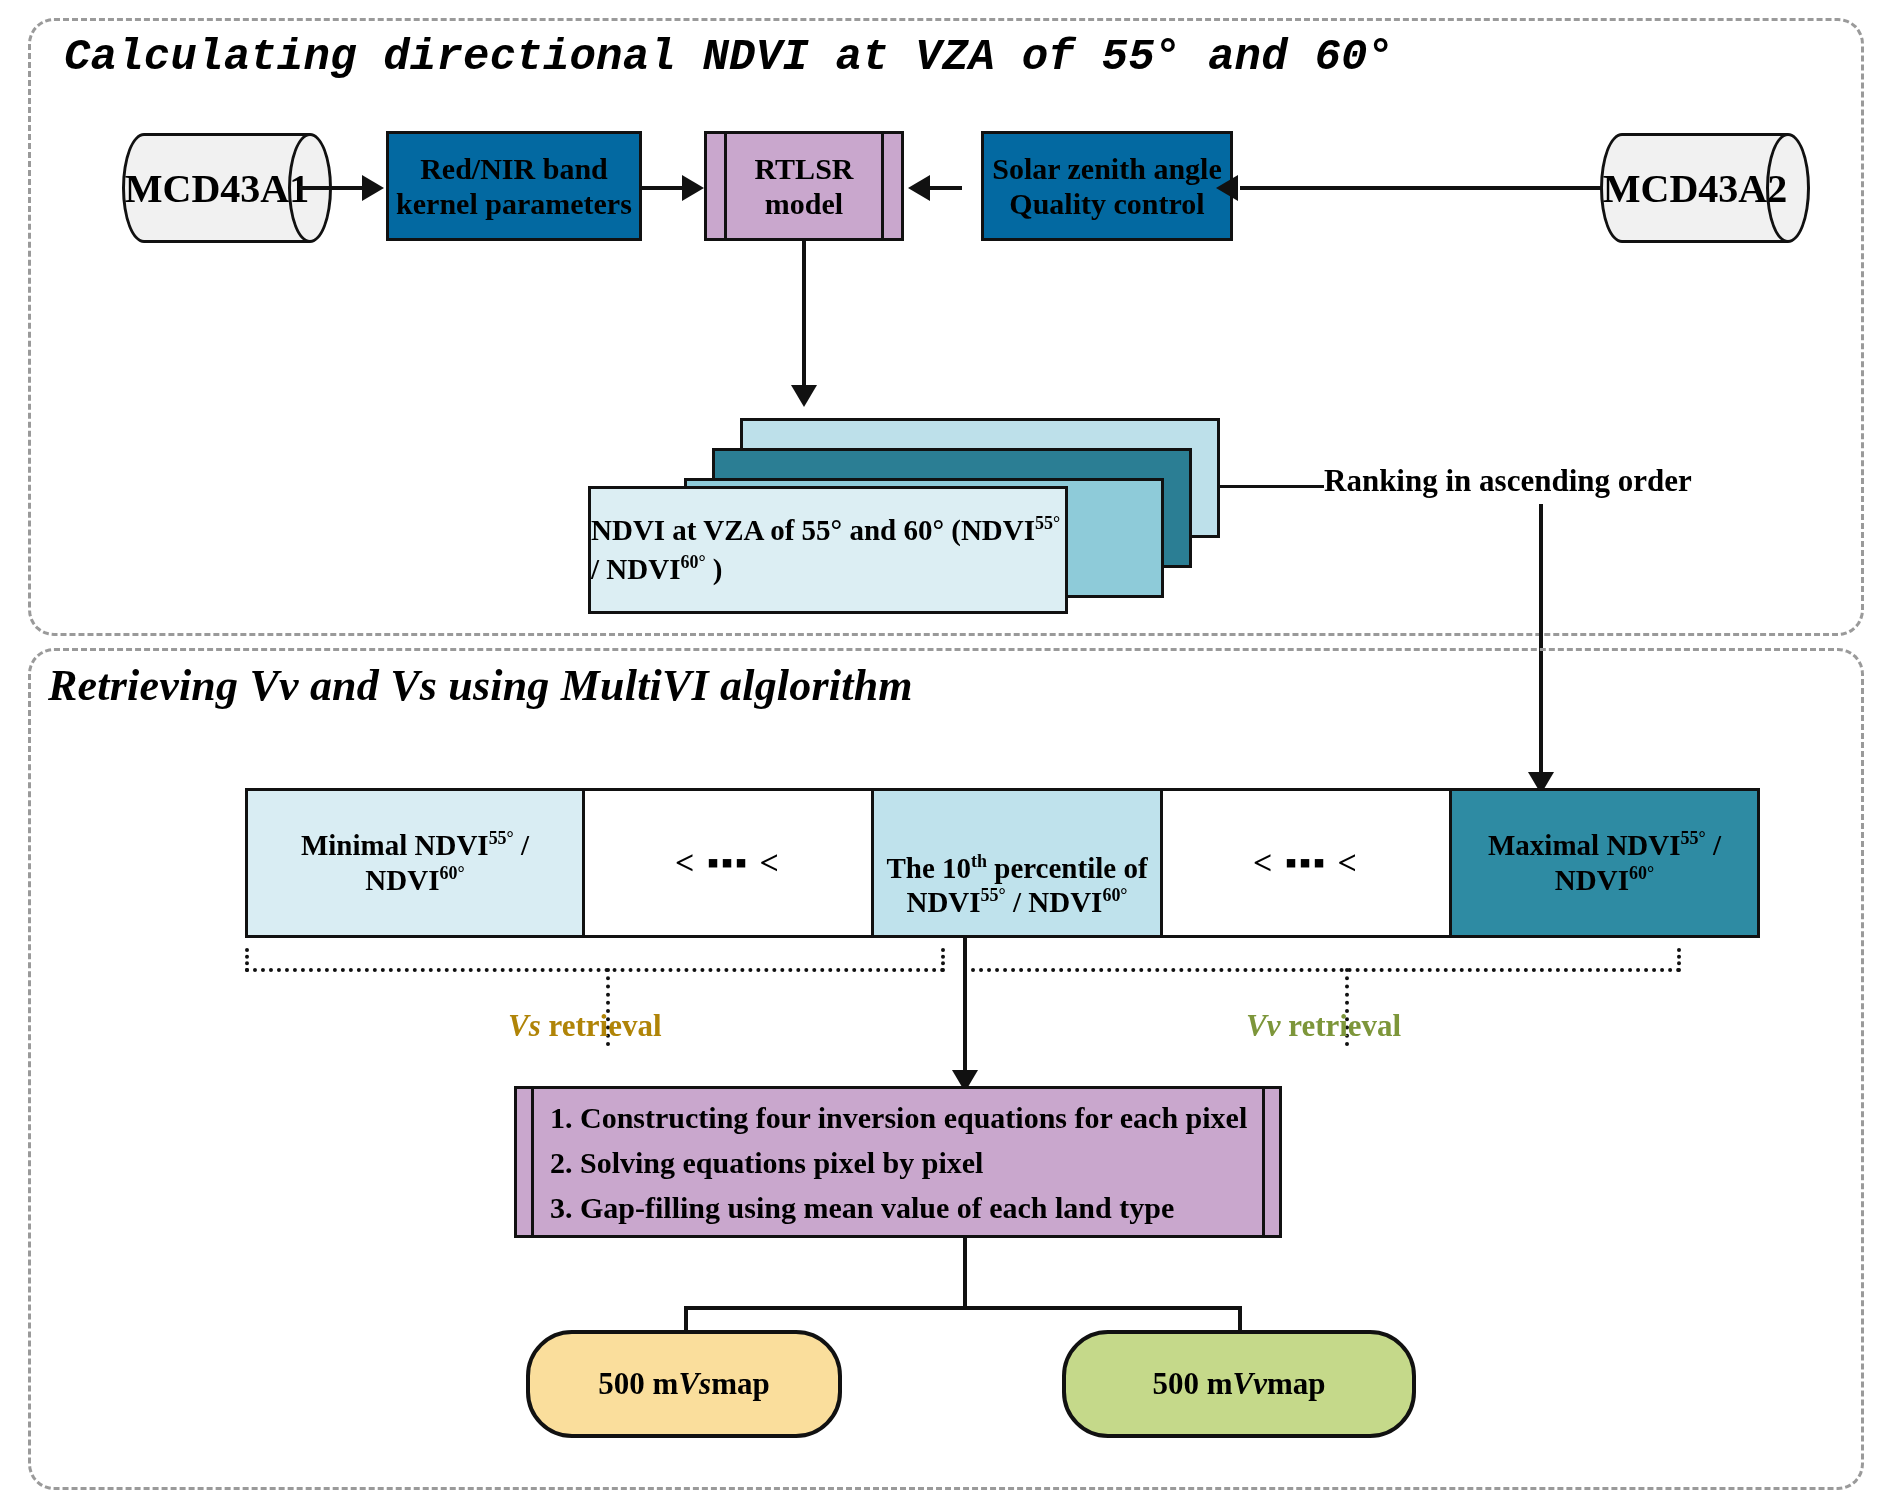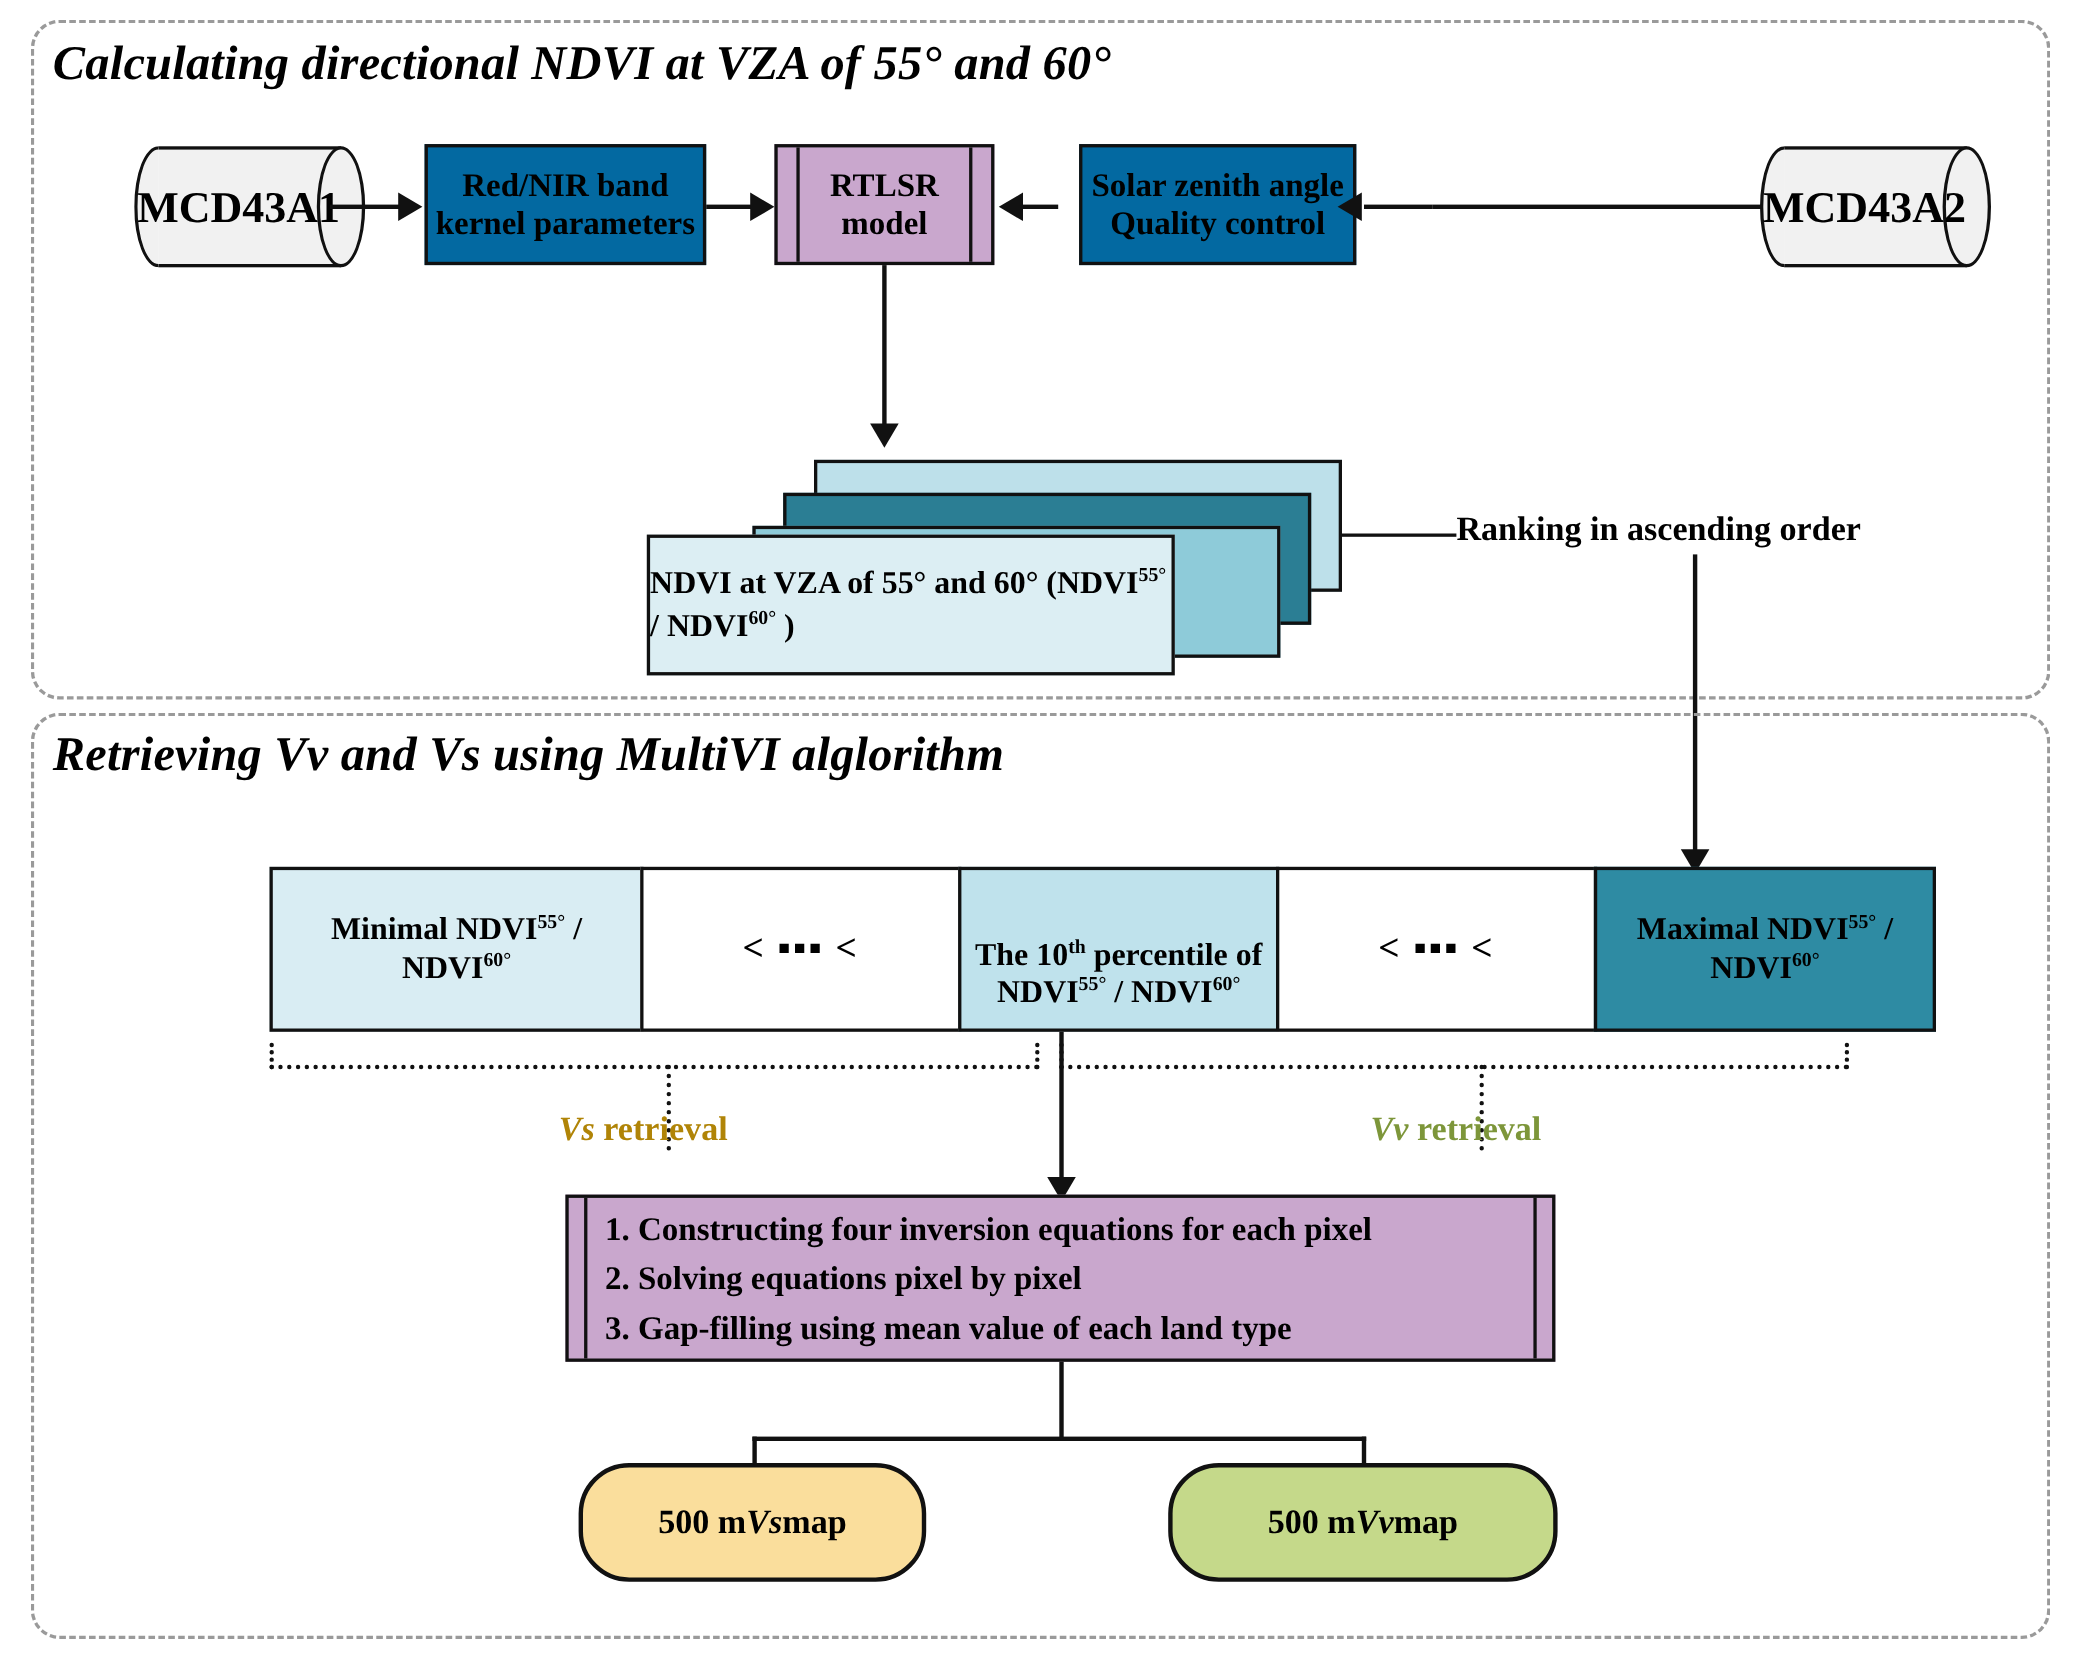--- a/index.html
+++ b/index.html
@@ -9,21 +9,21 @@
   .stage{position:absolute;left:0;top:0;width:1892px;height:1507px;overflow:hidden;}
 
   
   .panel{position:absolute;border:3px dashed #9a9a9a;border-radius:26px;box-sizing:border-box;}
   #panel-top{left:28px;top:18px;width:1836px;height:618px;}
   #panel-bottom{left:28px;top:648px;width:1836px;height:842px;}
 
   .section-title{position:absolute;font-style:italic;font-weight:bold;
      font-size:44px;letter-spacing:.2px;white-space:nowrap;
      font-family:"Liberation Serif", serif;}
-  #title-top{left:48px;top:32px;}
+  #title-top{left:64px;top:32px;font-family:Liberation Mono, monospace;}
   #title-bottom{left:48px;top:660px;}
 
   
   .node{position:absolute;box-sizing:border-box;border:3px solid #111;
         display:flex;align-items:center;justify-content:center;text-align:center;
         font-weight:bold;line-height:1.18;background:#0369a1;}
   .node .t{display:block;}
 
   
   .cyl{position:absolute;width:210px;height:110px;}
@@ -215,21 +215,21 @@
   <div class="retr-label" style="left:508px;top:1008px;color:#b08407;">
     <i>Vs</i><span> retrieval</span>
   </div>
   <div class="retr-label" style="left:1246px;top:1008px;color:#7d963a;">
     <i>Vv</i><span> retrieval</span>
   </div>
 
   <div class="ln vln" style="left:963px;top:938px;height:148px;"></div>
   <div class="arrow ar-down" style="left:952px;top:1070px;"></div>
 
-  <div id="eqbox" style="left:514px;top:1086px;width:900px;height:152px;">
+  <div id="eqbox" style="left:514px;top:1086px;width:768px;height:152px;">
     <div class="inner">
       <div class="li">1. Constructing four inversion equations for each pixel</div>
       <div class="li">2. Solving equations pixel by pixel</div>
       <div class="li">3. Gap-filling using mean value of each land type</div>
     </div>
   </div>
 
   <div class="ln vln" style="left:963px;top:1238px;height:70px;"></div>
   <div class="ln hln" style="left:684px;top:1306px;width:558px;"></div>
   <div class="ln vln" style="left:684px;top:1306px;height:48px;"></div>

